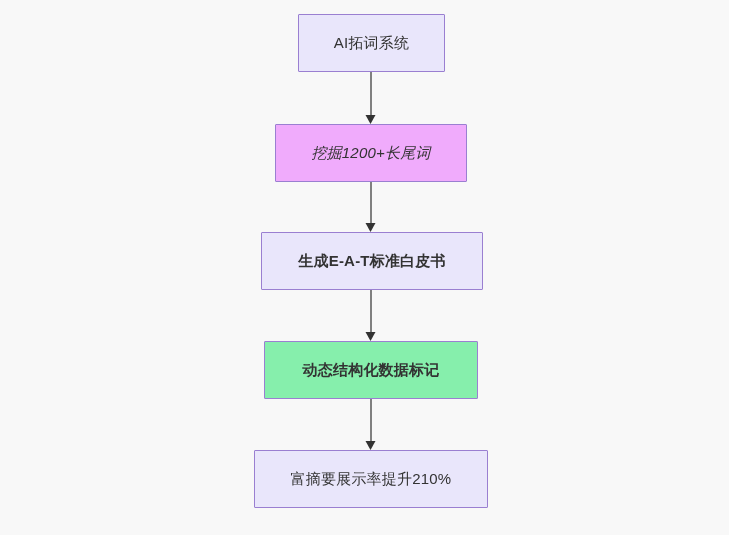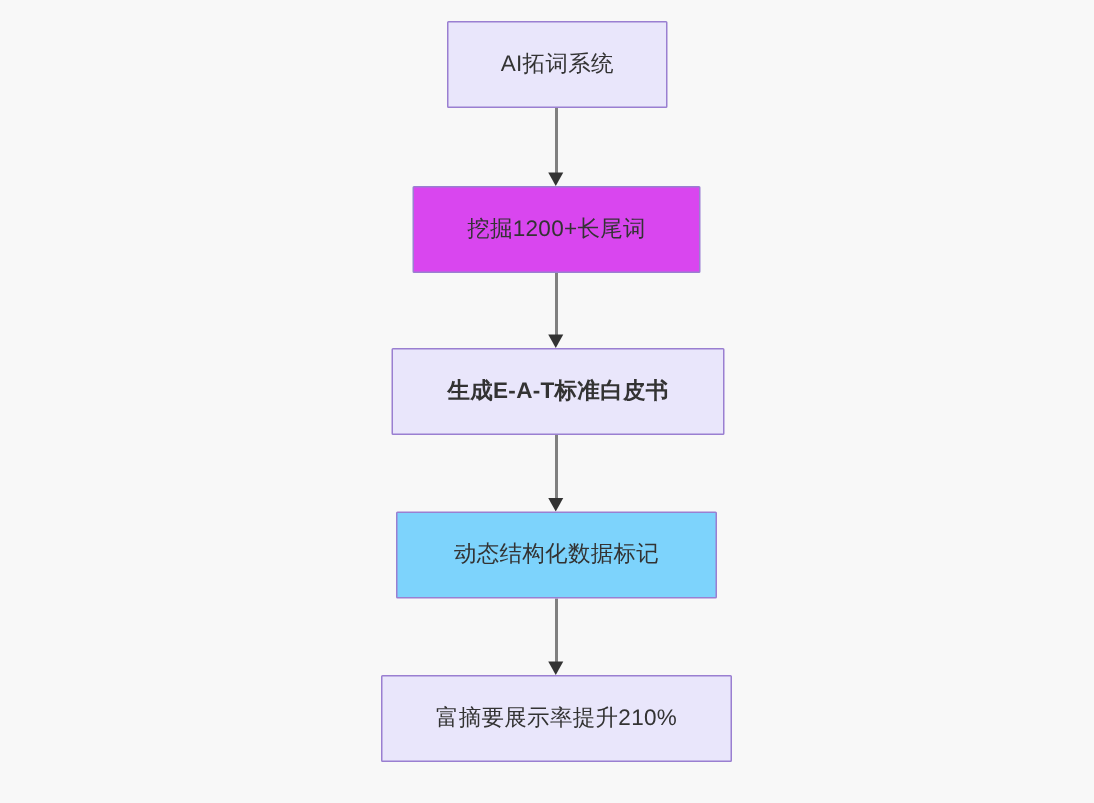--- a/index.html
+++ b/index.html
@@ -86,26 +86,26 @@
     <div class="edge-head" style="top: 42px; border-top-color: rgb(51, 51, 51);"></div>
   </div>
   <div class="edge" style="left: 371px; top: 399px; height: 51px;">
     <div class="edge-line" style="height: 43px; background: rgb(128, 128, 128);"></div>
     <div class="edge-head" style="top: 42px; border-top-color: rgb(51, 51, 51);"></div>
   </div>
 
   <div class="node" style="left: 298px; top: 14px; width: 147px; height: 58px; background: rgb(233, 230, 251); border-color: rgb(154, 127, 209); color: rgb(51, 51, 51);">
     <span class="node-label">AI拓词系统</span>
   </div>
-  <div class="node" style="left: 275px; top: 124px; width: 192px; height: 58px; background: #d946ef; border-color: rgb(154, 127, 209); color: rgb(51, 51, 51);">
+  <div class="node" style="left: 275px; top: 124px; width: 192px; height: 58px; background: #f0abfc; border-color: rgb(154, 127, 209); color: rgb(51, 51, 51); font-style: italic;">
     <span class="node-label">挖掘1200+长尾词</span>
   </div>
   <div class="node" style="left: 261px; top: 232px; width: 222px; height: 58px; background: rgb(233, 230, 251); border-color: rgb(154, 127, 209); color: rgb(51, 51, 51); font-weight: bold;">
     <span class="node-label">生成E-A-T标准白皮书</span>
   </div>
-  <div class="node" style="left: 264px; top: 341px; width: 214px; height: 58px; background: #7dd3fc; border-color: rgb(154, 127, 209); color: rgb(51, 51, 51);">
+  <div class="node" style="left: 264px; top: 341px; width: 214px; height: 58px; background: #86efac; border-color: rgb(154, 127, 209); color: rgb(51, 51, 51); font-weight: bold;">
     <span class="node-label">动态结构化数据标记</span>
   </div>
   <div class="node" style="left: 254px; top: 450px; width: 234px; height: 58px; background: rgb(233, 230, 251); border-color: rgb(154, 127, 209); color: rgb(51, 51, 51);">
     <span class="node-label">富摘要展示率提升210%</span>
   </div>
 
 </div>
 
 </body></html>

